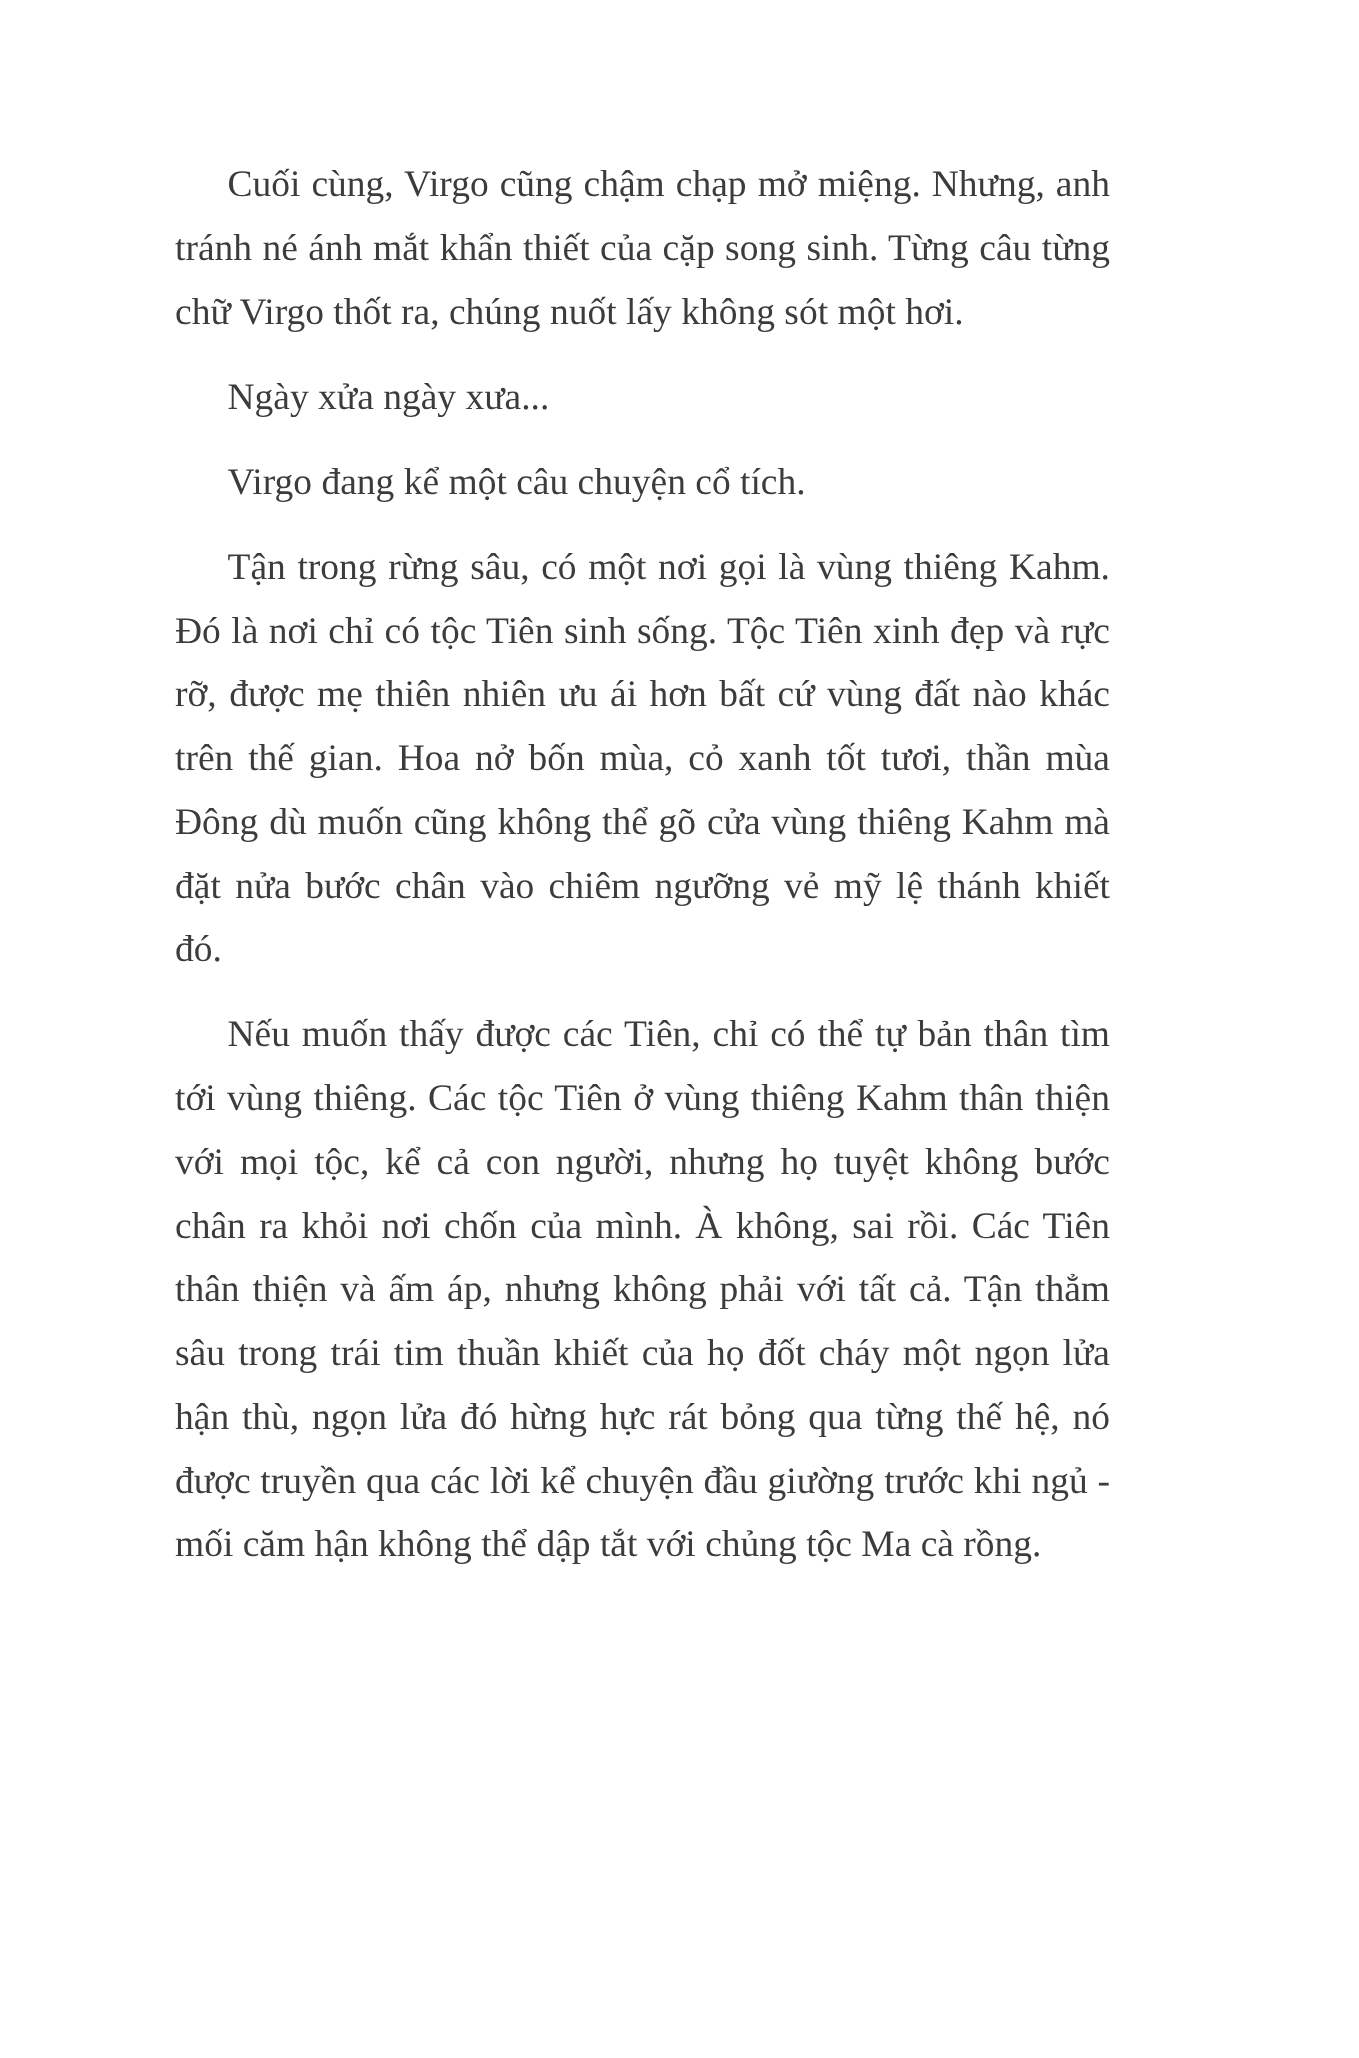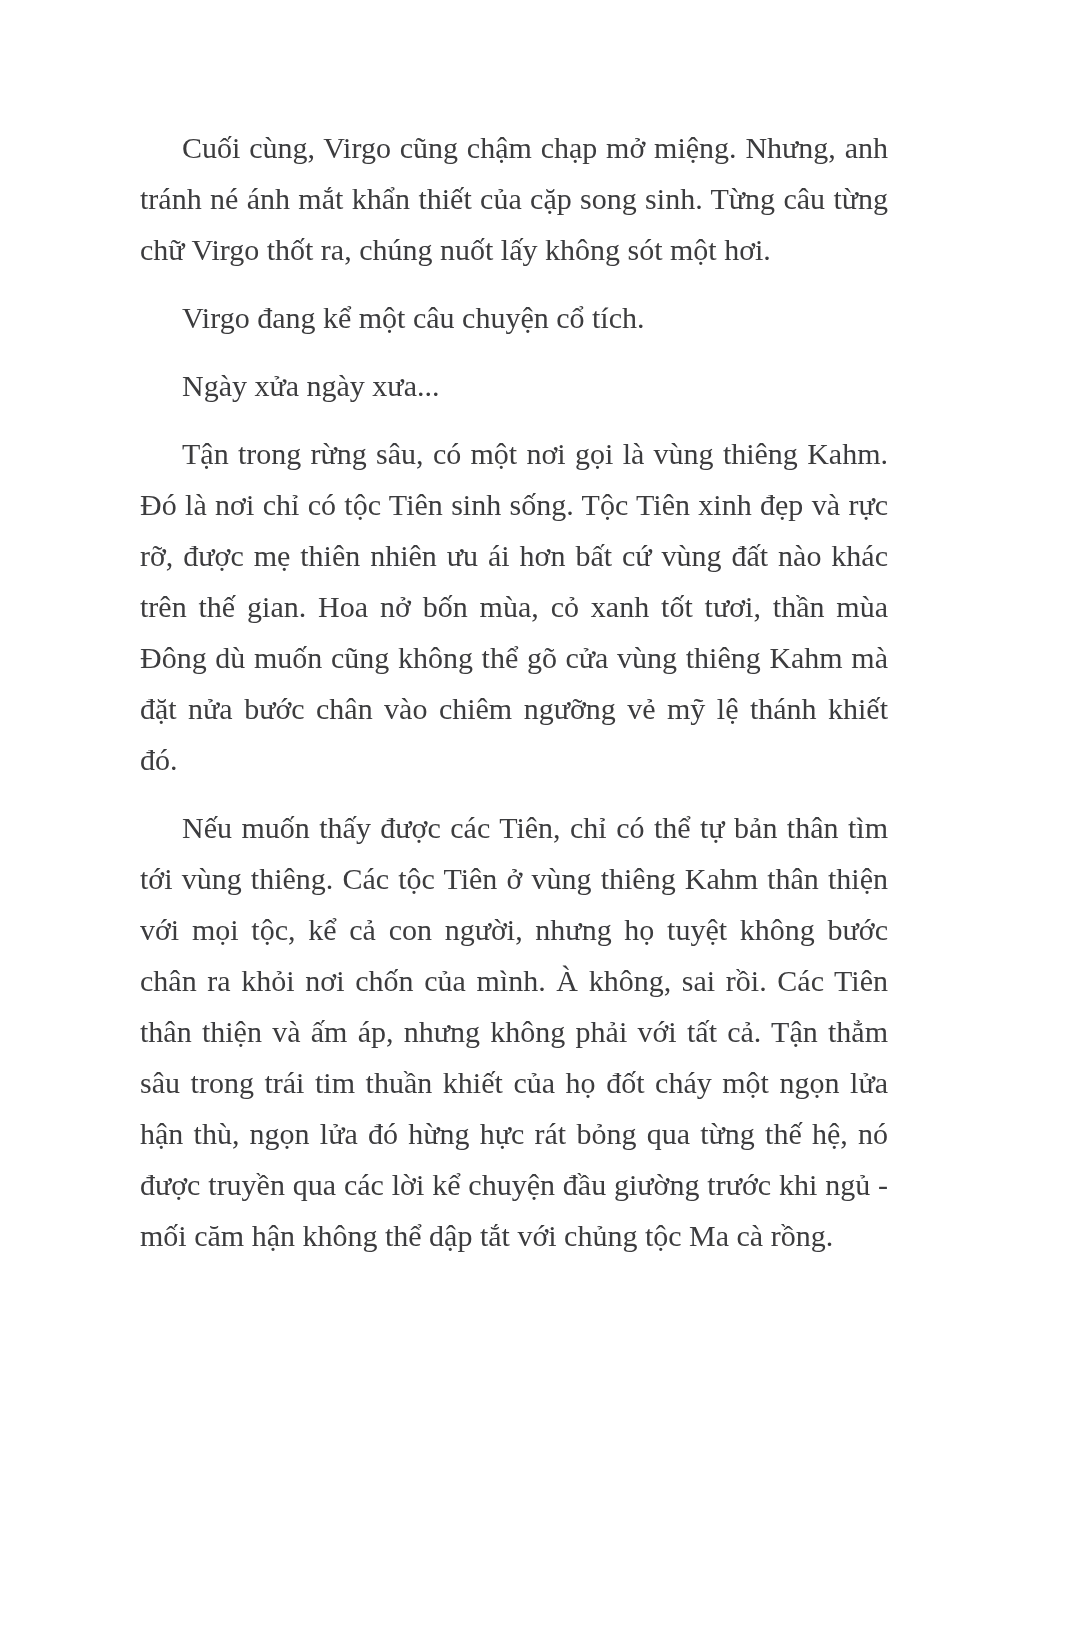--- a/index.html
+++ b/index.html
@@ -44,22 +44,22 @@
     padding: 0 6px;
   }
 </style>
 </head>
 <body>
 
 <div class="page">
 
   <main class="text-block">
     <p>Cuối cùng, Virgo cũng chậm chạp mở miệng. Nhưng, anh tránh né ánh mắt khẩn thiết của cặp song sinh. Từng câu từng chữ Virgo thốt ra, chúng nuốt lấy không sót một hơi.</p>
+    <p>Ngày xửa ngày xưa...</p>
     <p>Virgo đang kể một câu chuyện cổ tích.</p>
-    <p>Ngày xửa ngày xưa...</p>
     <p>Tận trong rừng sâu, có một nơi gọi là vùng thiêng Kahm. Đó là nơi chỉ có tộc Tiên sinh sống. Tộc Tiên xinh đẹp và rực rỡ, được mẹ thiên nhiên ưu ái hơn bất cứ vùng đất nào khác trên thế gian. Hoa nở bốn mùa, cỏ xanh tốt tươi, thần mùa Đông dù muốn cũng không thể gõ cửa vùng thiêng Kahm mà đặt nửa bước chân vào chiêm ngưỡng vẻ mỹ lệ thánh khiết đó.</p>
     <p>Nếu muốn thấy được các Tiên, chỉ có thể tự bản thân tìm tới vùng thiêng. Các tộc Tiên ở vùng thiêng Kahm thân thiện với mọi tộc, kể cả con người, nhưng họ tuyệt không bước chân ra khỏi nơi chốn của mình. À không, sai rồi. Các Tiên thân thiện và ấm áp, nhưng không phải với tất cả. Tận thẳm sâu trong trái tim thuần khiết của họ đốt cháy một ngọn lửa hận thù, ngọn lửa đó hừng hực rát bỏng qua từng thế hệ, nó được truyền qua các lời kể chuyện đầu giường trước khi ngủ - mối căm hận không thể dập tắt với chủng tộc Ma cà rồng.</p>
   </main>
 
   <footer class="footer">
     <span>Tiên Sắc Xám</span>
     <span class="sep">/</span>
     <span>9</span>
   </footer>
 

